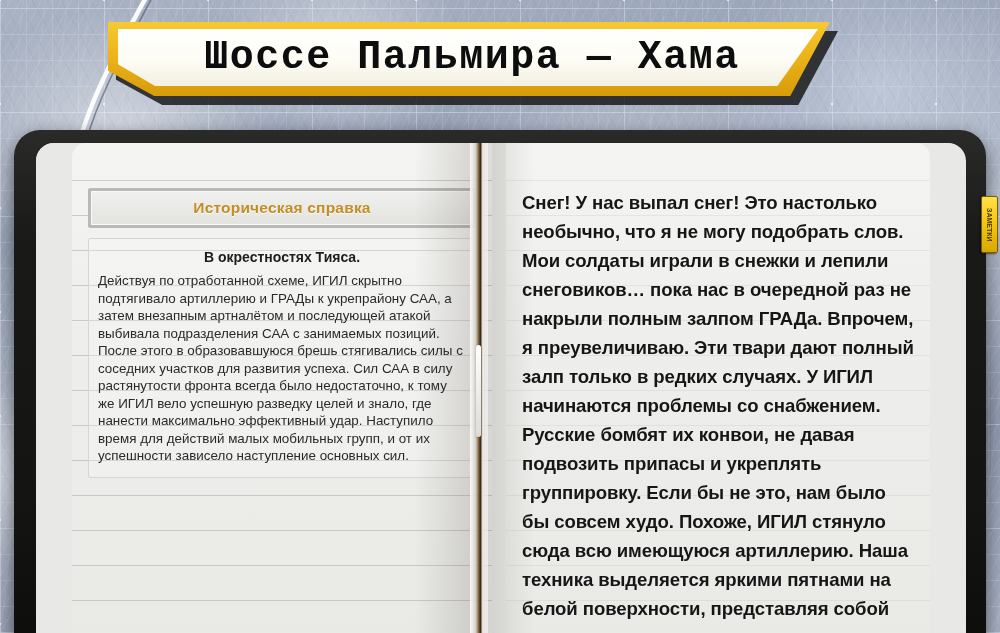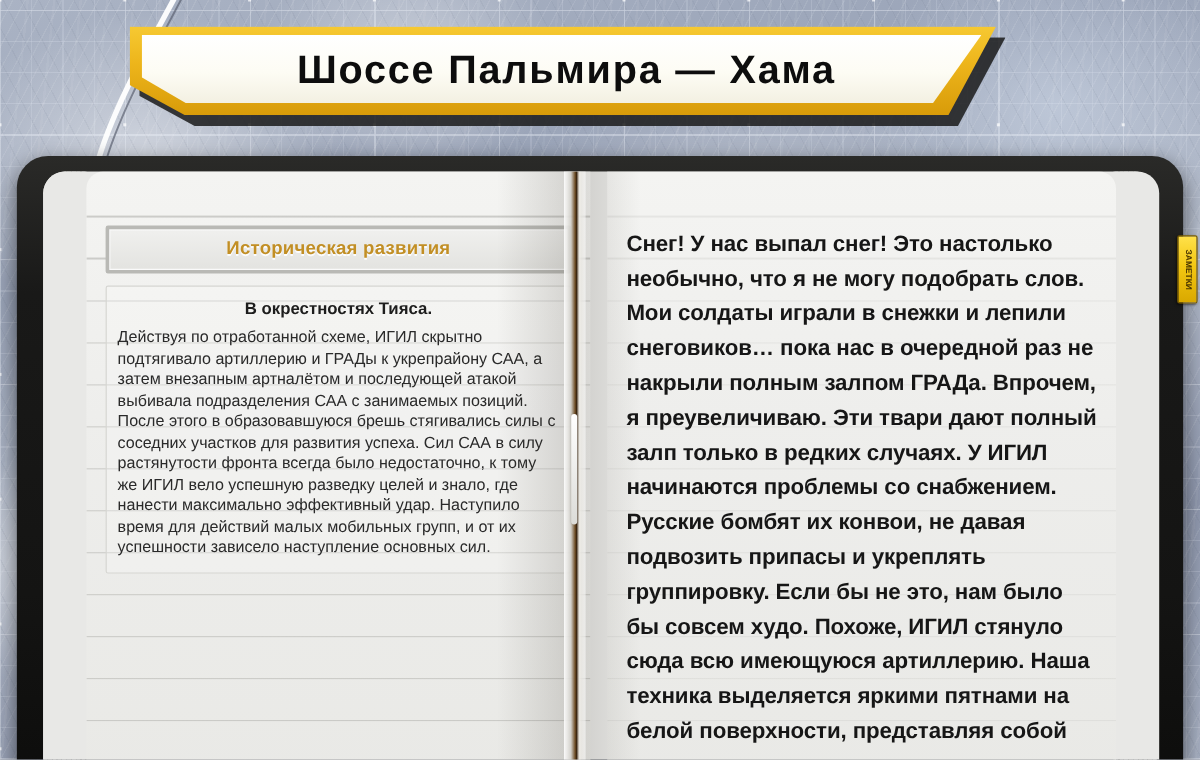--- a/index.html
+++ b/index.html
@@ -57,22 +57,22 @@
     background:linear-gradient(180deg,#f6c932 0%,#edb51b 42%,#d89b09 100%);
     clip-path:polygon(0 0, 100% 0, 94.5% 100%, 6.4% 100%, 0% 66%);
   }
   .ban-face{
     position:absolute;left:10px;top:7px;width:700px;height:57px;
     background:linear-gradient(180deg,#ffffff 0%,#fdfcf4 55%,#f3f0e2 100%);
     clip-path:polygon(0 0, 100% 0, 94.2% 100%, 5.3% 100%, 0% 62%);
     display:flex;align-items:center;justify-content:center;
   }
   #banner-title{
-    font-family:Liberation Sans, sans-serif;
-    font-size:33px;font-weight:bold;color:#0d0d0d;
+    font-family:Liberation Mono, monospace;
+    font-size:40px;font-weight:bold;color:#0d0d0d;
     letter-spacing:1.5px;white-space:nowrap;
     transform:translateX(4px);
   }
 
   
   #book{position:absolute;left:14px;top:130px;width:972px;height:520px;}
   .book-cover{
     position:absolute;left:0;top:0;width:972px;height:520px;
     background:linear-gradient(180deg,#2a2a28 0%,#191918 22%,#141413 70%,#0d0d0c 100%);
     border-radius:26px 26px 18px 18px;
@@ -217,21 +217,21 @@
   <div class="book-cover"></div>
   <div class="edges-l"></div>
   <div class="edges-r"></div>
 
   <div class="pageblock">
 
     <div class="page left">
       <div class="rules"></div>
       <div class="lp-pad">
         <div class="sect-head">
-          <span class="sect-head-txt">Историческая развития</span>
+          <span class="sect-head-txt">Историческая справка</span>
         </div>
         <div class="body-box">
           <div class="body-title">В окрестностях Тияса.</div>
           <div class="body-text">Действуя по отработанной схеме, ИГИЛ скрытно подтягивало артиллерию и ГРАДы к укрепрайону САА, а затем внезапным артналётом и последующей атакой выбивала подразделения САА с занимаемых позиций. После этого в образовавшуюся брешь стягивались силы с соседних участков для развития успеха. Сил САА в силу растянутости фронта всегда было недостаточно, к тому же ИГИЛ вело успешную разведку целей и знало, где нанести максимально эффективный удар. Наступило время для действий малых мобильных групп, и от их успешности зависело наступление основных сил.</div>
         </div>
       </div>
     </div>
 
     <div class="page right">
       <div class="rules"></div>

